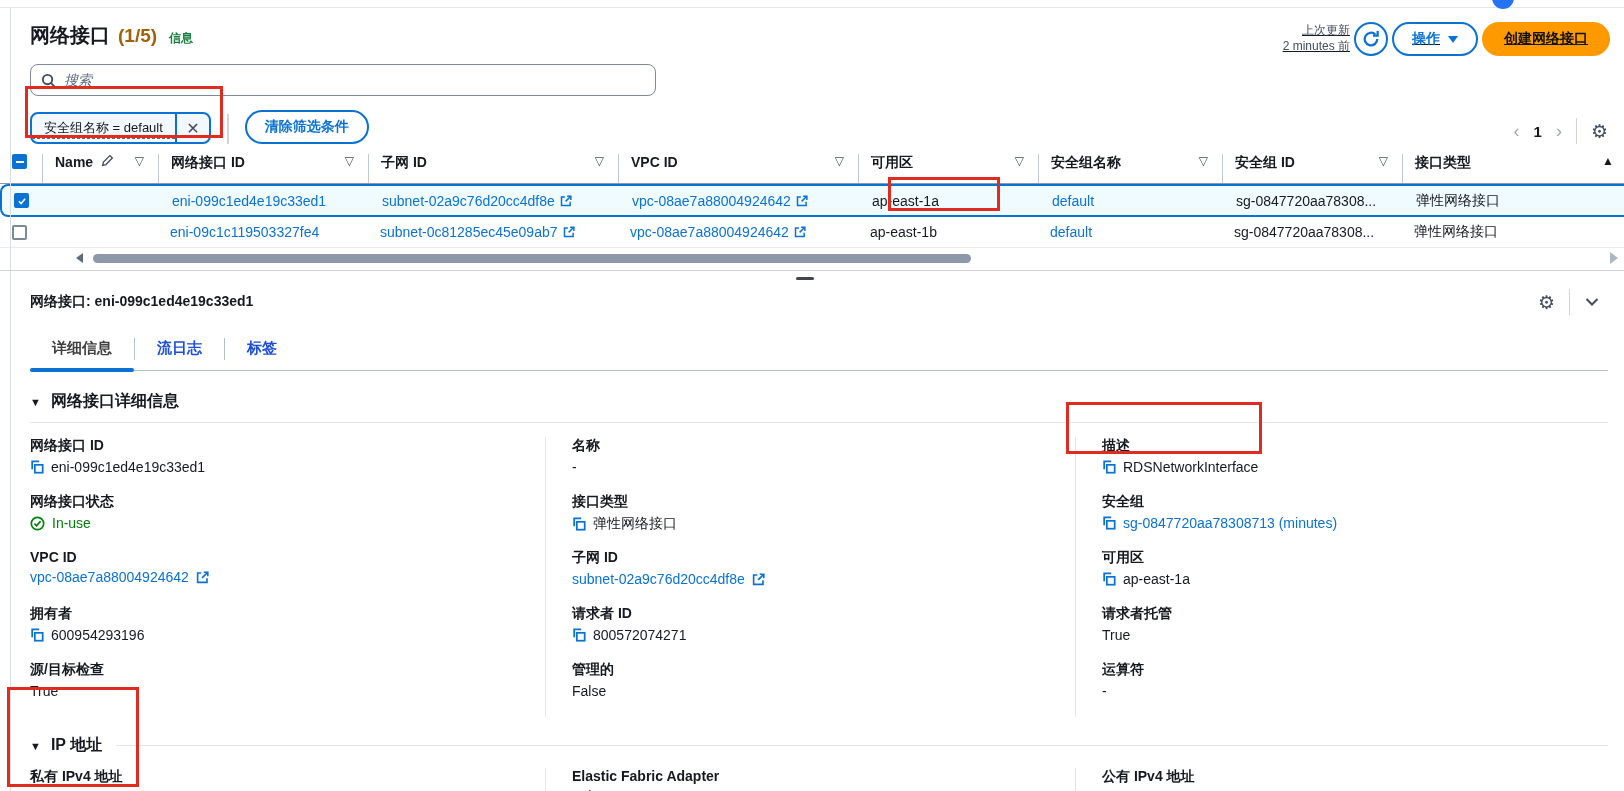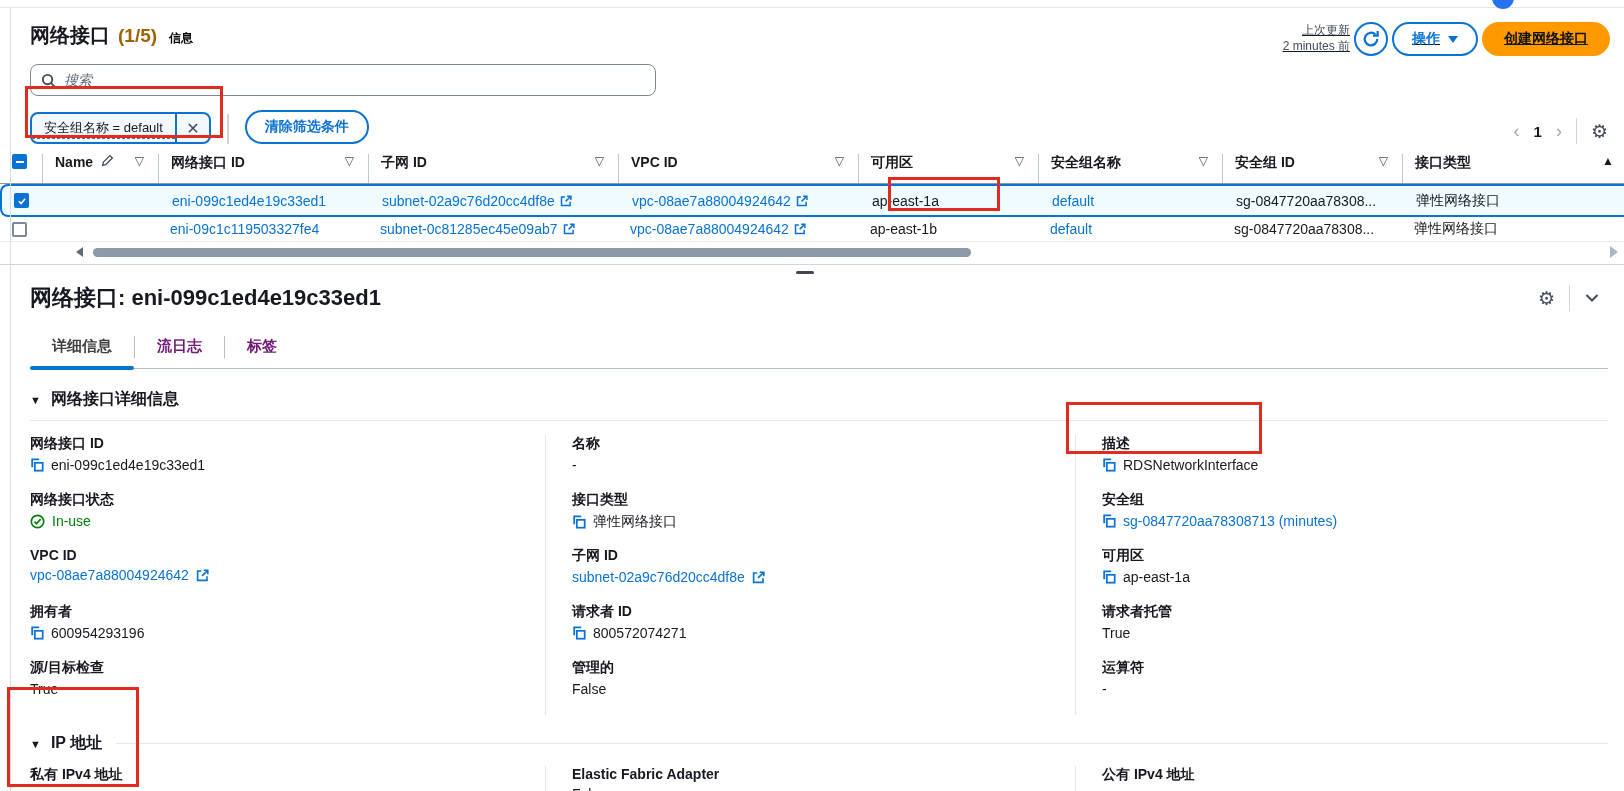--- a/index.html
+++ b/index.html
@@ -12,21 +12,21 @@
   .blue-dot { position:absolute; left:1492px; top:-13px; width:22px; height:22px; border-radius:50%; background:#2573f2; }
 
   
   .left-edge { position:absolute; left:10px; top:8px; bottom:0; width:1px; background:#d9dee3; }
 
   
   .hdr { display:flex; align-items:flex-start; justify-content:space-between; padding:14px 10px 0 30px; }
   .hdr-left { display:flex; align-items:baseline; gap:8px; }
   .title { font-size:20px; font-weight:bold; }
   .count { font-size:19px; font-weight:bold; color:#a16207; }
-  .info-link { font-size:12px; font-weight:bold; color:#000000; cursor:pointer; margin-left:4px;font-family:Liberation Serif, serif; }
+  .info-link { font-size:12px; font-weight:bold; color:#15803d; cursor:pointer; margin-left:4px;font-family:Liberation Serif, serif; }
   .hdr-right { display:flex; align-items:flex-start; gap:4px; padding-right:4px;text-decoration:underline; }
   .updated { text-align:right; font-size:12px; color:#414d5c; line-height:1.35; }
   .btn-refresh { width:34px; height:34px; border:2px solid #0972d3; border-radius:50%; background:#fff;
      display:flex; align-items:center; justify-content:center; cursor:pointer; }
   .btn-outline { height:34px; border:2px solid #0972d3; border-radius:17px; background:#fff; color:#0972d3;
      font-size:14px; font-weight:bold; padding:0 18px; display:flex; align-items:center; gap:8px; cursor:pointer; }
   .btn-primary { height:34px; border:none; border-radius:17px; background:#ff9900; color:#0f1111;
      font-size:14px; font-weight:bold; padding:0 22px; display:flex; align-items:center; cursor:pointer; }
   .caret-down { display:inline-block; width:0; height:0; border-left:5px solid transparent;
      border-right:5px solid transparent; border-top:7px solid #0972d3; }
@@ -59,21 +59,21 @@
   .tr { display:flex; align-items:center; }
   .th-row { height:30px; border-bottom:1px solid #8d99a8; }
   .th { font-size:14px; font-weight:bold; color:#16191f; display:flex; align-items:flex-start; height:100%; padding-left:12px; }
   .th + .th { border-left:1px solid #c0c8d1; }
   .sort { margin-left:auto; margin-right:14px; font-size:12px; color:#414d5c; }
   .sort-up { margin-left:auto; margin-right:10px; font-size:12px; color:#16191f; }
   .pencil { margin-left:8px; display:flex; }
   .c0{width:42px;} .c1{width:116px;} .c2{width:210px;} .c3{width:250px;} .c4{width:240px;}
   .c5{width:180px;} .c6{width:184px;} .c7{width:180px;} .c8{flex:1;}
   .td { font-size:14px; display:flex; align-items:center; padding-left:12px; height:100%; }
-  .row { height:25px; }
+  .row { height:31px; }
   .row-selected { background:#f0fbff; border:2px solid #0972d3; border-right:none; border-radius:8px 0 0 8px; height:33px; }
   .row-plain { border-bottom:1px solid #eaeded; }
   .link { color:#0972d3; text-decoration:none; cursor:pointer; }
   .ext { margin-left:5px; display:inline-flex; }
   .cb { width:15px; height:15px; border-radius:2px; display:flex; align-items:center; justify-content:center; cursor:pointer; }
   .cb-on { background:#0972d3; border:2px solid #0972d3; }
   .cb-off { background:#fff; border:2px solid #7d8998; }
   .cb-dash { width:8px; height:2px; background:#fff; }
 
   
@@ -84,27 +84,27 @@
   .scroll-right { position:absolute; right:6px; width:0; height:0; border-top:6px solid transparent;
      border-bottom:6px solid transparent; border-left:8px solid #aab7c4; }
 
   
   .split { border-top:1px solid #d1d5db; margin-top:4px; position:relative; }
   .drag-handle { position:absolute; left:796px; top:6px; width:18px; height:3px; background:#424650; border-radius:2px; cursor:row-resize; }
 
   
   .panel { padding:18px 16px 0 30px; position:relative; }
   .panel-hdr { display:flex; align-items:center; }
-  .panel-title { font-size:22px; font-weight:bold; }
+  .panel-title { font-size:14px; font-weight:bold; }
   .panel-tools { margin-left:auto; display:flex; align-items:center; gap:14px; padding-right:8px; }
   .tool-sep { width:1px; height:26px; background:#d1d5db; }
   .chev { display:flex; cursor:pointer; }
 
   .tabs { display:flex; align-items:flex-end; margin-top:16px; border-bottom:1px solid #b6bec9; }
-  .tab { font-size:15px; font-weight:bold; color:#701a75; padding:8px 22px 12px 22px; position:relative; cursor:pointer; }
+  .tab { font-size:15px; font-weight:bold; color:#1d4ed8; padding:8px 22px 12px 22px; position:relative; cursor:pointer; }
   .tab-active { color:#404040; }
   .tab-active::after { content:""; position:absolute; left:0; right:0; bottom:-2px; height:4px; background:#0972d3; border-radius:2px; }
   .tab-sep { width:1px; height:22px; background:#b6bec9; margin-bottom:10px; }
 
   .section-hdr { display:flex; align-items:center; gap:10px; font-size:16px; font-weight:bold; margin-top:20px; cursor:pointer; }
   .tri { font-size:11px; color:#16191f; }
   .section-rule { border:none; border-top:1px solid #e4e7ea; margin-top:10px; }
 
   .grid { display:flex; margin-top:14px; }
   .gcol { width:515px; }

